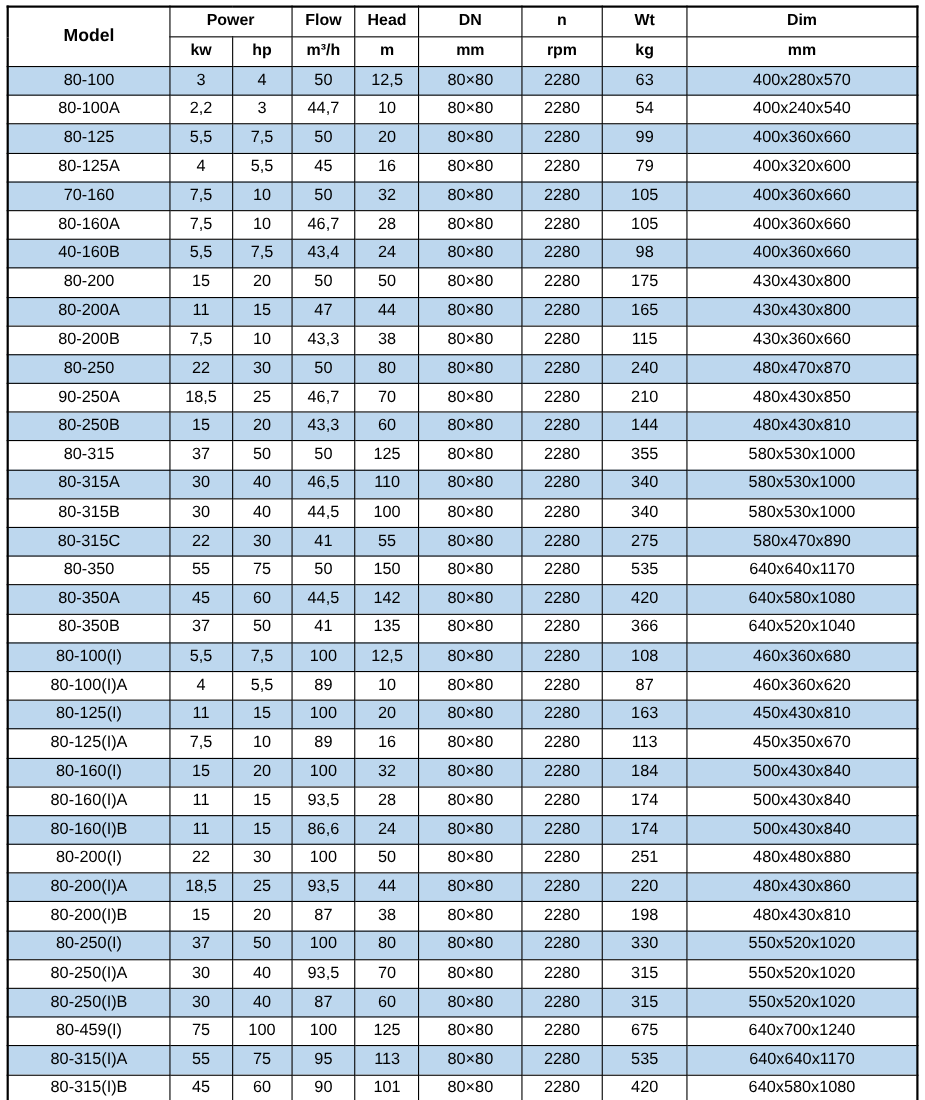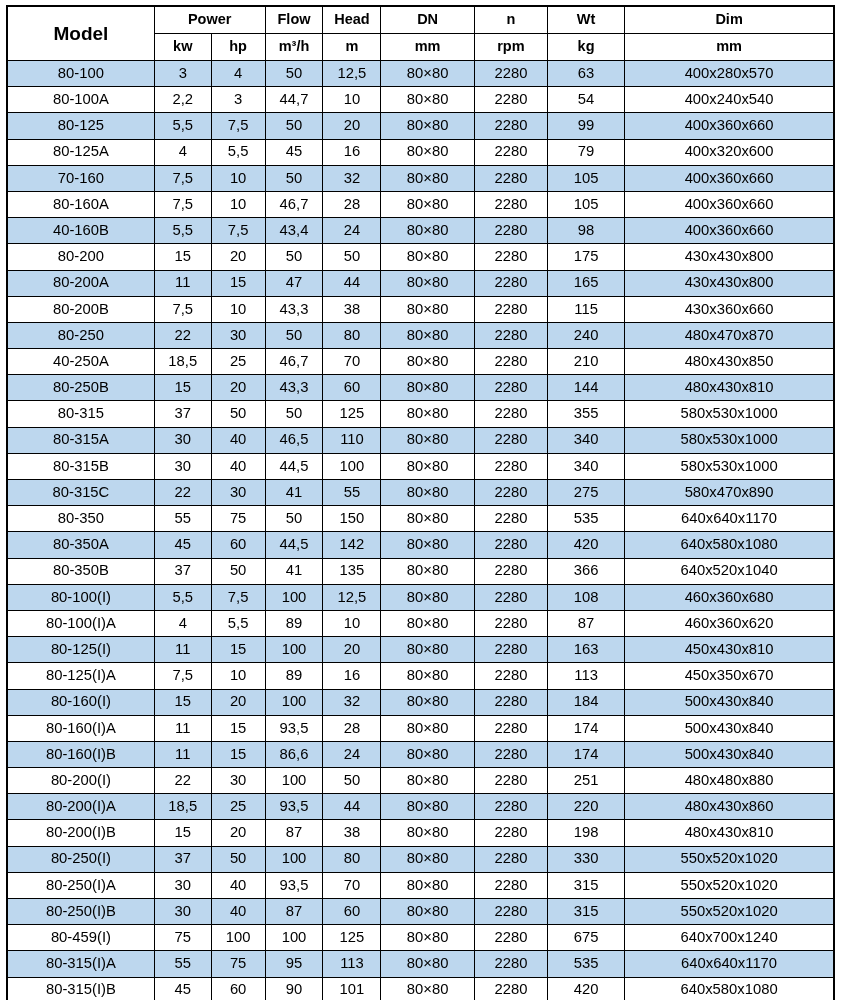--- a/index.html
+++ b/index.html
@@ -36,21 +36,21 @@
     padding: 0;
     line-height: 1.05;
     white-space: nowrap;
   }
   table.spec thead th {
     font-weight: bold;
     background: #ffffff;
     height: 26px;
   }
   table.spec thead th.model-head {
-    font-size: 19px;
+    font-size: 16px;
   }
   table.spec thead th.unit {
     font-size: 14.5px;
     margin-left: 42px;
   }
   table.spec tbody td {
     height: 25.2px;
     font-size: 14.8px;
   }
   tr.shade td {
@@ -224,21 +224,21 @@
           <td>22</td>
           <td>30</td>
           <td>50</td>
           <td>80</td>
           <td>80×80</td>
           <td>2280</td>
           <td>240</td>
           <td>480x470x870</td>
         </tr>
         <tr class="plain">
-          <td>40-250A</td>
+          <td>90-250A</td>
           <td>18,5</td>
           <td>25</td>
           <td>46,7</td>
           <td>70</td>
           <td>80×80</td>
           <td>2280</td>
           <td>210</td>
           <td>480x430x850</td>
         </tr>
         <tr class="shade">

